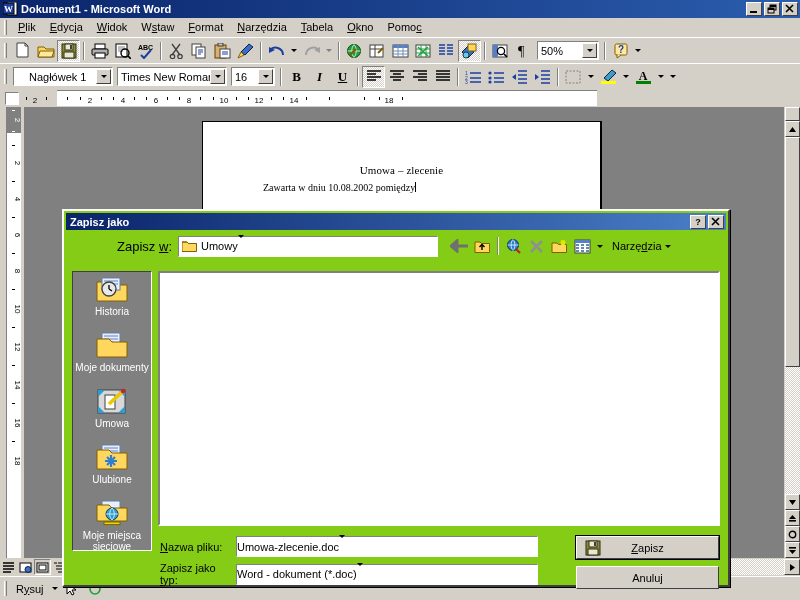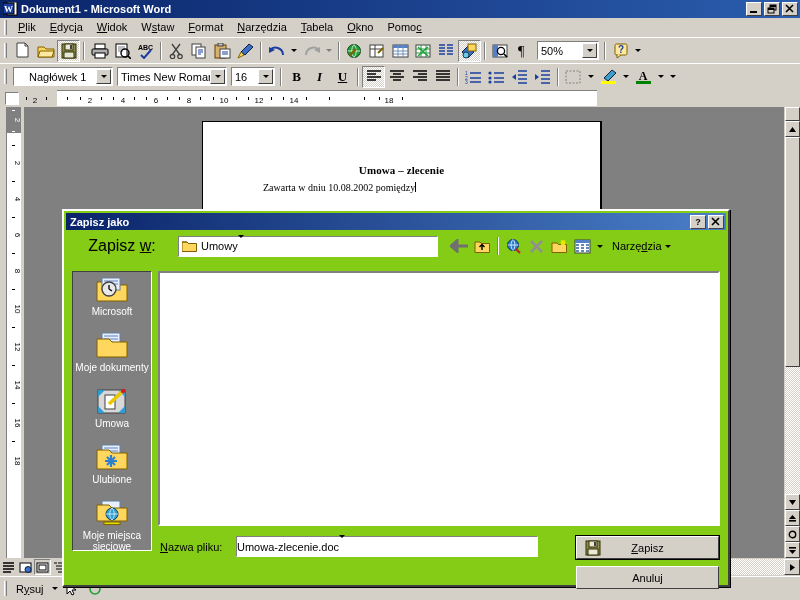--- a/index.html
+++ b/index.html
@@ -99,21 +99,21 @@
   .vr-tick { position:absolute; left:13px; font-size:8px; color:#000;
              writing-mode:vertical-rl; transform:translateY(-50%); }
   .vr-tick.onGray { color:#fff; }
   .vr-mark { position:absolute; left:12px; width:3px; height:1px; background:#000; }
 
   .page-area { flex:1; background:#808080; position:relative; overflow:hidden; }
   .page {
     position:absolute; left:0; top:14px; width:400px; height:330px;
     background:#fff; border:1px solid #000; border-right:2px solid #000; border-bottom:2px solid #000;
   }
-  .doc-h1 { text-align:center; font-family:"Liberation Serif", serif; font-weight:bold;
+  .doc-h1 { text-align:center; font-family:"Liberation Serif", serif; font-weight:normal;
             font-size:11px; margin-top:42px; letter-spacing:0.1px; }
   .doc-p { font-family:"Liberation Serif", serif; font-size:10px; margin-top:6px; padding-left:60px; }
   .caret-bar { display:inline-block; width:1px; height:10px; background:#000; vertical-align:-1px; }
 
   
   .vscroll { width:16px; background:#d4d0c8; display:flex; flex-direction:column; flex:none;
              border-left:1px solid #d4d0c8; }
   .sb-btn {
     height:16px; background:#d4d0c8; flex:none;
     border-top:1px solid #fff; border-left:1px solid #fff;
@@ -157,21 +157,21 @@
     border-top:2px solid #fff; border-left:2px solid #fff;
     border-right:2px solid #404040; border-bottom:2px solid #404040;
     box-shadow:1px 1px 0 #000;
   }
   .dlg-title {
     height:17px; margin:2px; background:linear-gradient(to right,#0a246a,#4a7fc8);
     display:flex; align-items:center; padding:0 2px; color:#fff; font-weight:bold; font-size:11px;
   }
   .dlg-title-text { flex:1; padding-left:2px; }
   .dlg-row { display:flex; align-items:center; padding:3px 8px 2px 8px; }
-  .dlg-lbl { font-size:16px; text-align:center; white-space:nowrap; }
+  .dlg-lbl { font-size:13px; text-align:right; white-space:nowrap; }
   .lookin-combo {
     width:260px; height:21px; background:#fff; display:flex; align-items:center;
     border-top:1px solid #808080; border-left:1px solid #808080;
     border-right:1px solid #fff; border-bottom:1px solid #fff; margin-left:6px; flex:none;
   }
   .lookin-combo .cbtn { width:17px; height:17px; }
   .dtb-btn { width:23px; height:21px; display:flex; align-items:center; justify-content:center; flex:none; }
   .places {
     position:absolute; left:8px; top:60px; width:80px; height:280px;
     background:#808080;
@@ -797,21 +797,21 @@
     <div class="place">
       <span>
         <svg width="34" height="28">
             <path d="M2 6 h12 l3 3 h15 v16 h-30 z" fill="#ffd75e" stroke="#806000"></path>
             <rect x="7" y="2" width="18" height="12" fill="#e8f0ff" stroke="#6080a0"></rect>
             <path d="M9 5 h14 M9 8 h14 M9 11 h9" stroke="#6080c0"></path>
             <circle cx="14" cy="13" r="7" fill="#e8e8e8" stroke="#404040" stroke-width="1.3"></circle>
             <path d="M14 13 v-4 M14 13 l3 2" stroke="#000" stroke-width="1.3"></path>
           </svg>
       </span>
-      <span>Microsoft</span>
+      <span>Historia</span>
     </div>
     <div class="place">
       <span>
         <svg width="34" height="28">
             <rect x="7" y="1" width="18" height="13" fill="#e8f0ff" stroke="#6080a0"></rect>
             <path d="M9 4 h14 M9 7 h14 M9 10 h9" stroke="#6080c0"></path>
             <path d="M2 7 h12 l3 3 h15 v15 h-30 z" fill="#ffd75e" stroke="#806000"></path>
           </svg>
       </span>
       <span>Moje dokumenty</span>
@@ -859,20 +859,27 @@
   <div class="filelist"></div>
 
   <div style="position:absolute; left:96px; top:325px;">
     <div class="bottom-field">
       <span class="bf-label"><u class="acc">N</u>azwa pliku:</span>
       <span class="bf-combo">
         <span class="cval">Umowa-zlecenie.doc</span>
         <span class="cbtn"><span class="caret"></span></span>
       </span>
     </div>
+    <div class="bottom-field">
+      <span class="bf-label">Zapisz jako <u class="acc">t</u>yp:</span>
+      <span class="bf-combo">
+        <span class="cval">Word - dokument (*.doc)</span>
+        <span class="cbtn"><span class="caret"></span></span>
+      </span>
+    </div>
   </div>
 
   <div style="position:absolute; left:512px; top:325px;">
     <div class="dlg-btn default" style="margin-bottom:7px;">
       <span class="bicon">
         <svg width="16" height="16">
             <rect x="1" y="1" width="14" height="14" fill="#8a8a4a" stroke="#303000"></rect>
             <rect x="4" y="1" width="8" height="6" fill="#e8e8d8" stroke="#303000"></rect>
             <rect x="9" y="2" width="2" height="4" fill="#404040"></rect>
             <rect x="3" y="9" width="10" height="6" fill="#e8e8d8" stroke="#303000"></rect>

